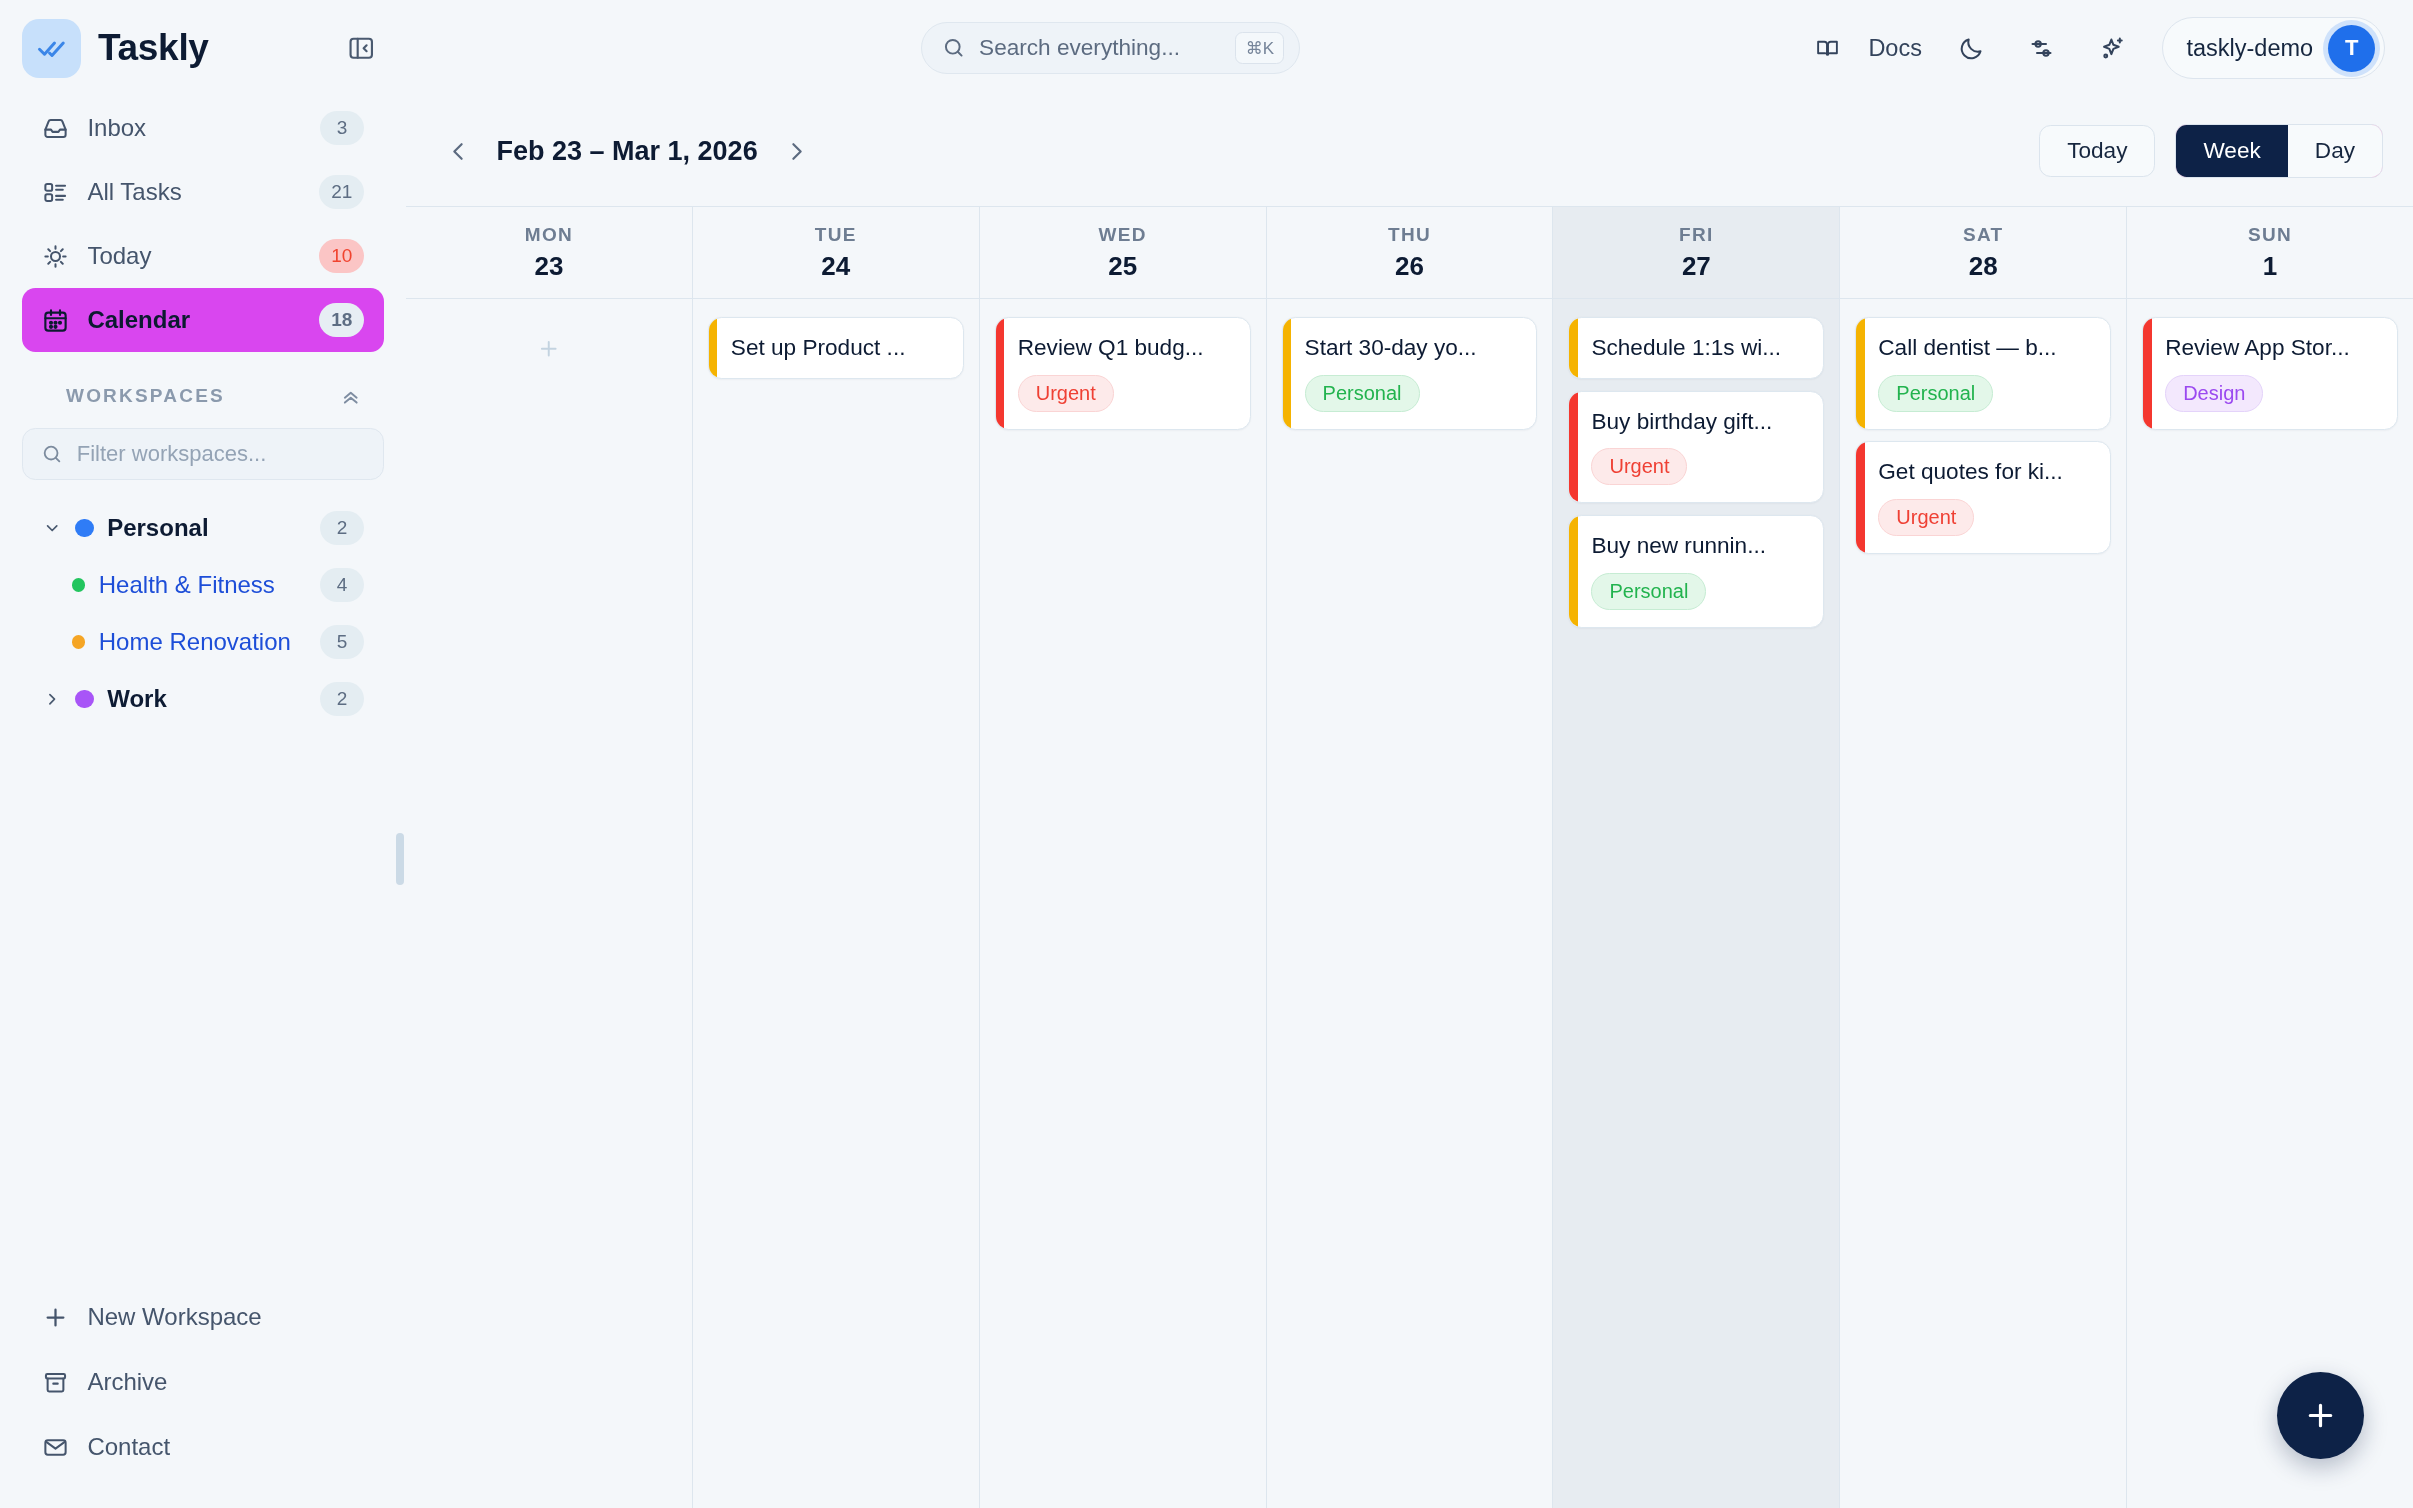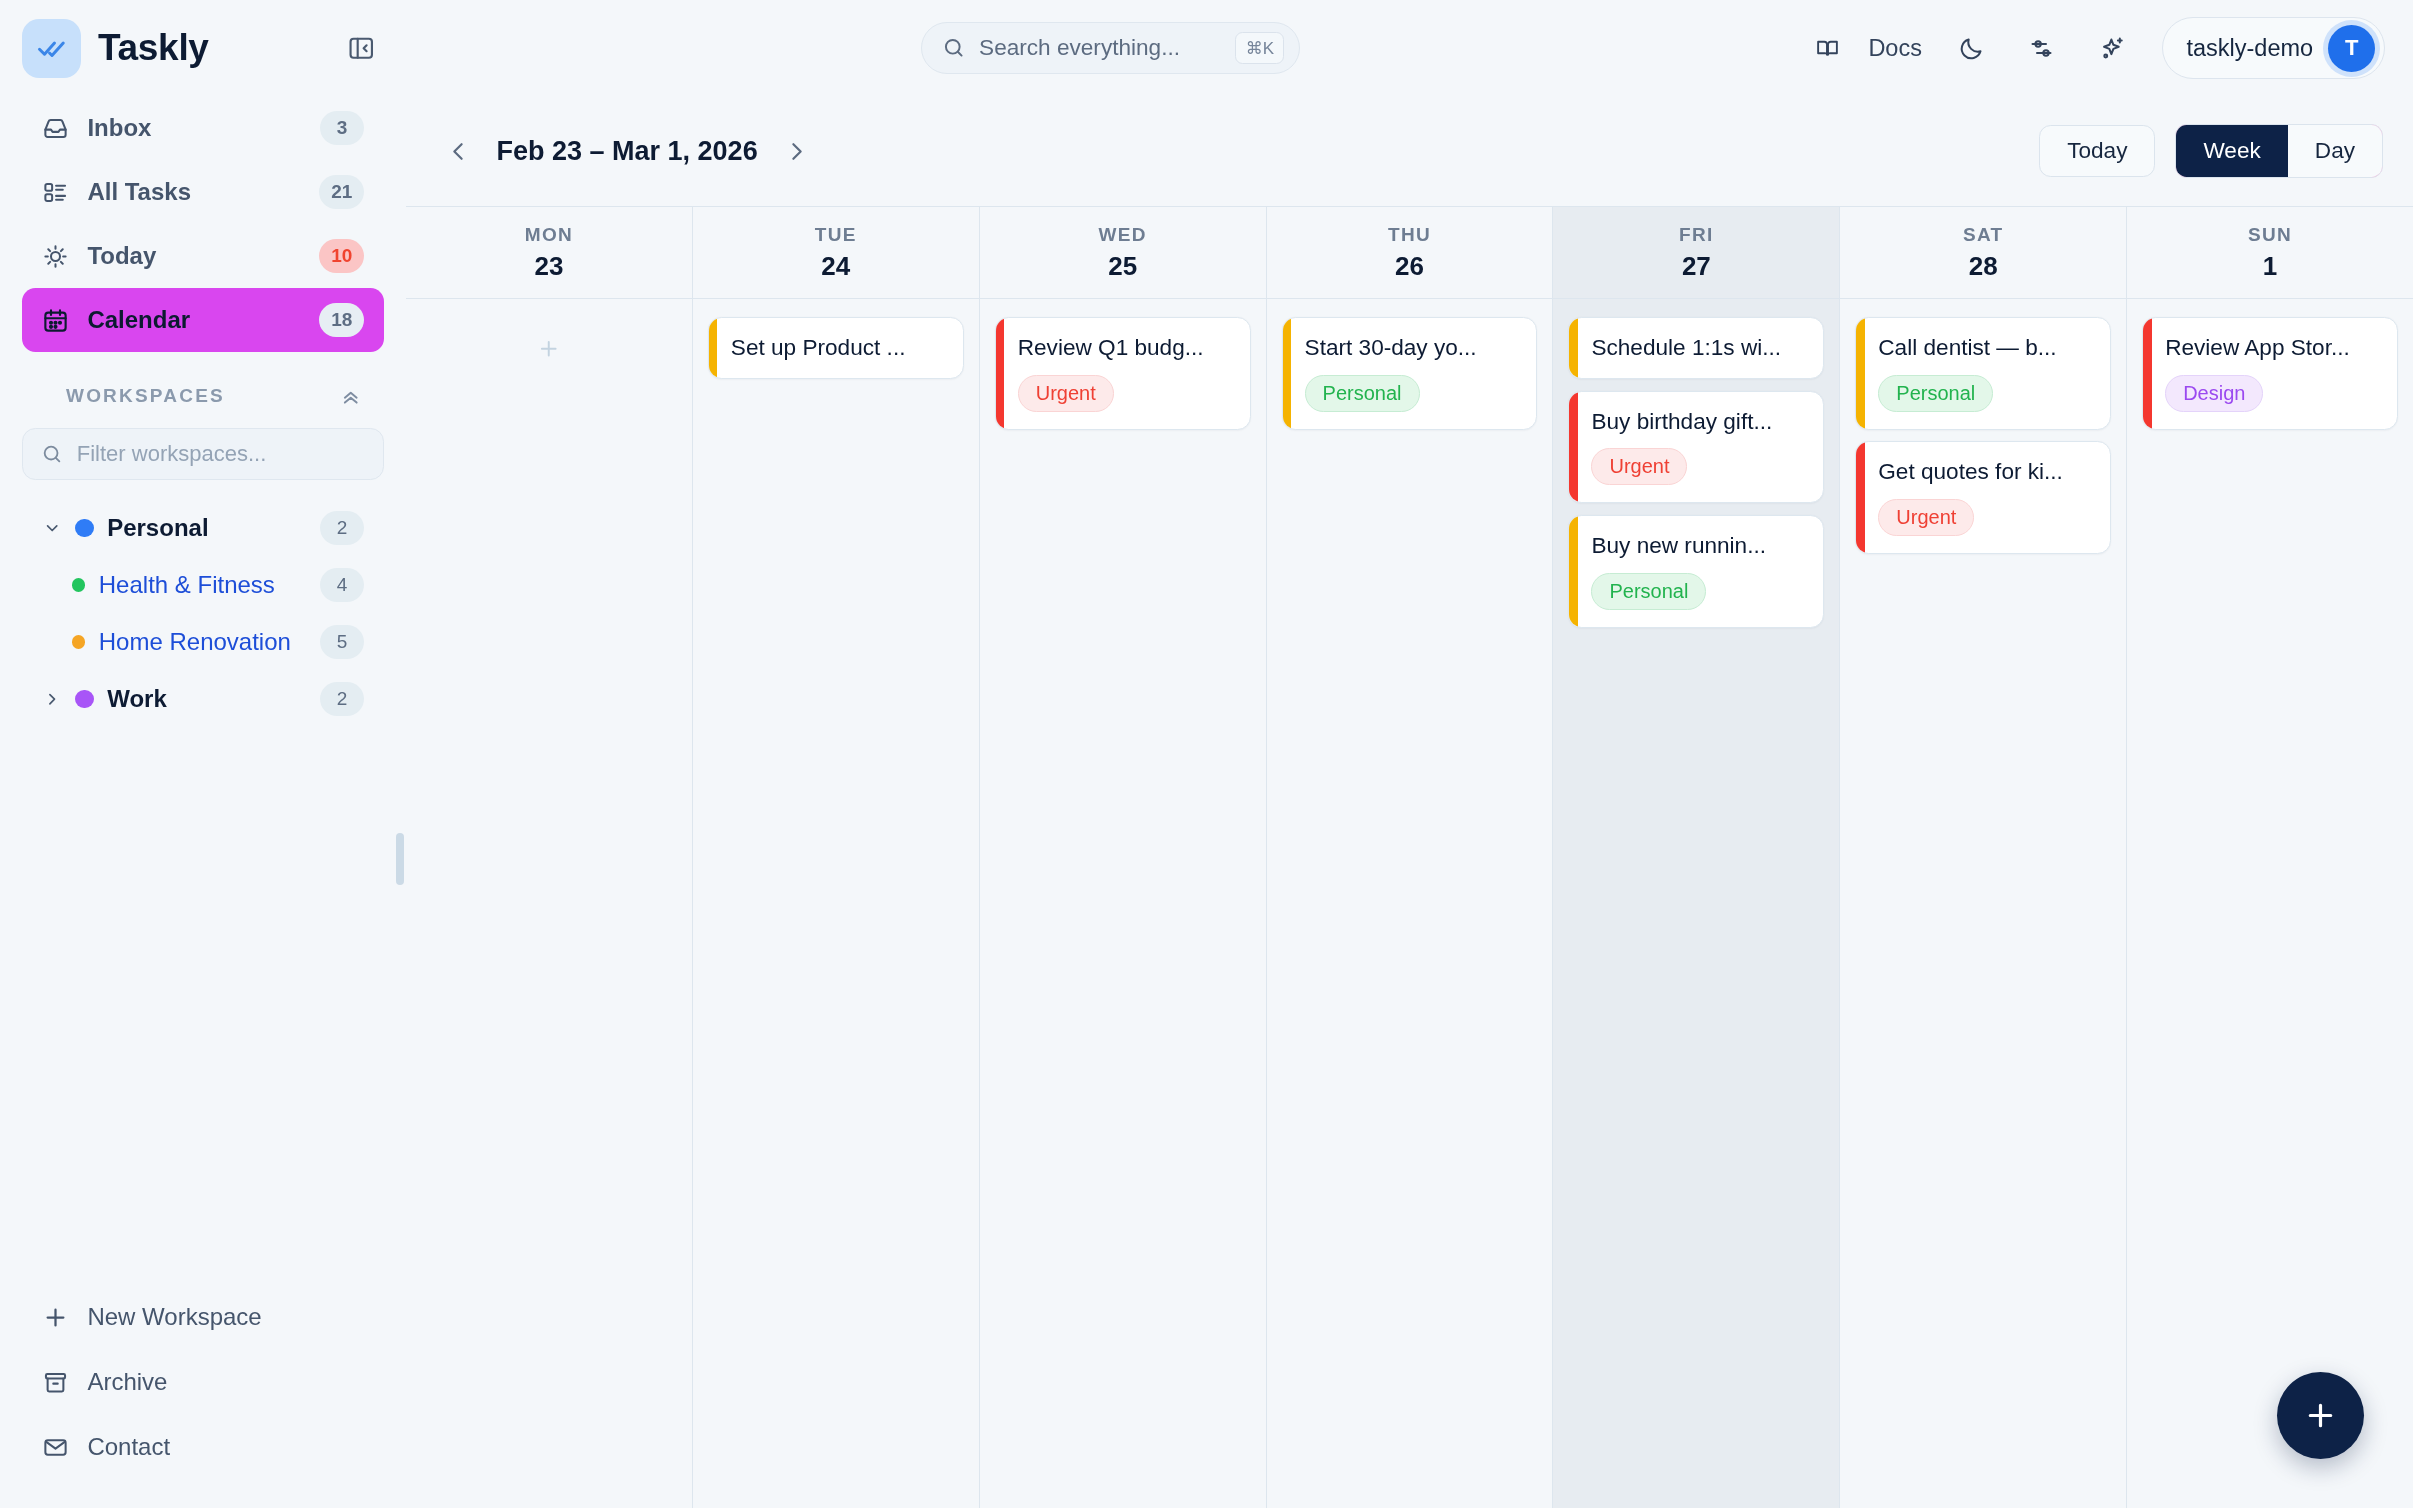--- a/index.html
+++ b/index.html
@@ -71,21 +71,21 @@
   .sidebar {
     width: 406px; flex: 0 0 406px;
     background: #f4f7fa;
     display: flex; flex-direction: column;
     position: relative;
   }
   .nav-list { padding: 0 22px; }
   .nav-item {
     height: 64px; display: flex; align-items: center; gap: 18.4px;
     padding: 0 20px; border-radius: 13.4px; cursor: pointer;
-    color: #45556c; font-size: 24px; font-weight: bold;
+    color: #45556c; font-size: 24px;
   }
   .nav-item.active { background: #d946ef; color: #0c1a30; font-weight: 700; }
   .nav-label { flex: 1; }
   .badge {
     min-width: 44px; height: 34px; border-radius: 17px;
     background: #e4edf2; color: #5d6d83;
     font-size: 19px; display: flex; align-items: center; justify-content: center;
     padding: 0 11.7px;
   }
   .badge.danger { background: #fbc5c5; color: #f0432f; }

